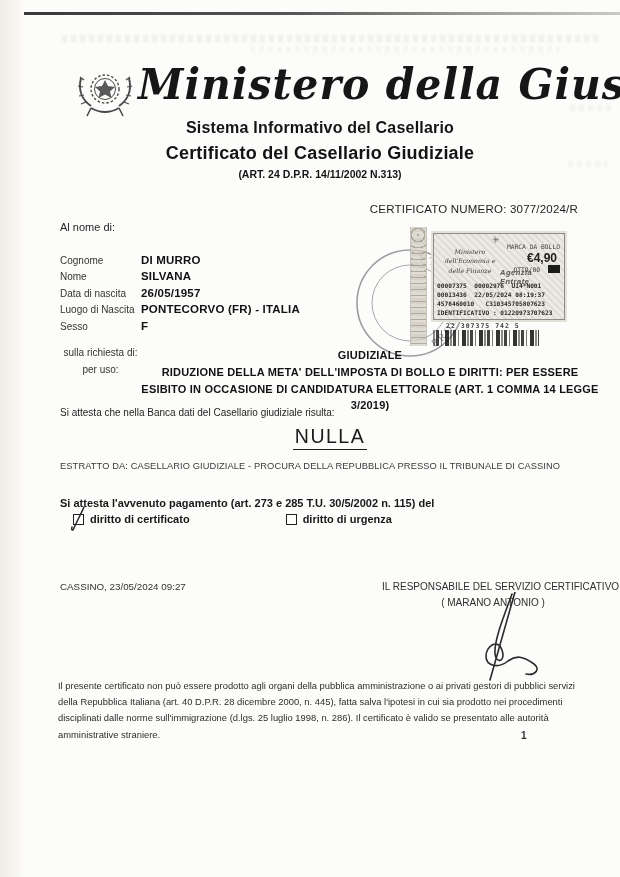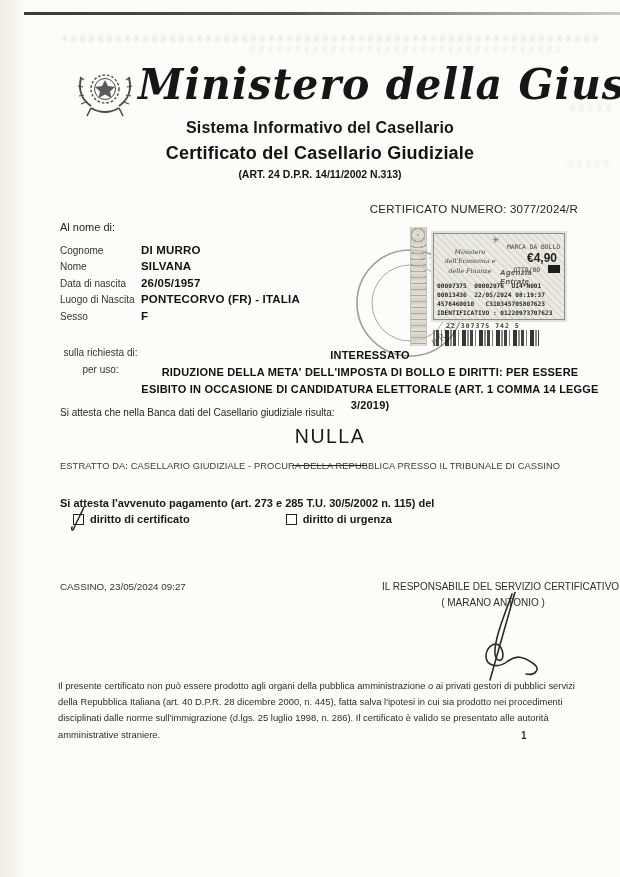--- a/index.html
+++ b/index.html
@@ -19,21 +19,21 @@
   .ministry-title{position:absolute;left:138px;top:60px;width:458px;text-align:center;
     font-family:"DejaVu Serif","Liberation Serif",serif;font-style:italic;font-weight:bold;
     font-size:41px;letter-spacing:1px;color:#161616;white-space:nowrap;transform:scaleY(1.05);}
   .subheader{position:absolute;left:0;top:119px;width:640px;text-align:center;color:#141414;}
   .system-line{font-size:16px;font-weight:bold;letter-spacing:.2px;}
   .certificate-title{font-size:18px;font-weight:bold;margin-top:6px;letter-spacing:.2px;}
   .law-ref{font-size:10.5px;font-weight:bold;margin-top:4px;}
   .cert-number{position:absolute;right:42px;top:203px;font-size:11.5px;color:#222;letter-spacing:.2px;}
   
   .subject{position:absolute;left:60px;top:221px;}
-  .intro-label{font-size:11px;margin-bottom:11px;color:#262626;}
+  .intro-label{font-size:11px;margin-bottom:21px;color:#262626;}
   .field-row{display:flex;height:16.4px;align-items:baseline;}
   .field-label{width:81px;font-size:10px;color:#333;}
   .field-value{font-size:11.5px;font-weight:bold;color:#111;letter-spacing:.2px;}
   
   .round-stamp{position:absolute;left:352px;top:245px;opacity:.75;}
   .strip{position:absolute;left:410px;top:227px;width:15px;height:119px;opacity:.8;
     border-left:1px solid #b9b6ae;border-right:1px solid #b9b6ae;
     background:
       repeating-radial-gradient(circle at 7px 8px, #9a968c 0 1.5px, transparent 1.5px 6px),
       repeating-linear-gradient(0deg,#d9d5cb 0 6px,#cfcabe 6px 12px);}
@@ -63,21 +63,21 @@
       #19181680 0 2px,transparent 2px 3px,#191816d0 3px 6px,transparent 6px 8px,
       #19181690 8px 9px,transparent 9px 12px,#191816e0 12px 16px,transparent 16px 17px);}
   
   .request{position:absolute;left:60px;top:347px;text-align:center;}
   .request .field-row{height:auto;min-height:16.5px;align-items:flex-start;}
   .request .field-value{width:458px;font-size:11px;line-height:1.53;}
   
   .attest-intro{position:absolute;left:60px;top:407px;font-size:10px;color:#242424;}
   .attest-result{position:absolute;left:60px;top:425px;width:540px;text-align:center;
     font-size:19.5px;color:#1b1b1b;letter-spacing:1.5px;}
-  .attest-result span{border-bottom:1.6px solid #1b1b1b;padding:0 2px 18px;}
+  .attest-result span{border-bottom:1.6px solid #1b1b1b;padding:0 2px 2px;}
   .estratto{position:absolute;left:60px;top:461px;font-size:9.3px;color:#3a3a3a;letter-spacing:.1px;}
   
   .payment-intro{position:absolute;left:60px;top:497px;font-size:11px;font-weight:bold;color:#181818;}
   .checkbox-row{position:absolute;left:73px;top:513px;display:flex;font-size:11px;font-weight:bold;color:#181818;}
   .checkbox-item{display:flex;align-items:center;position:relative;}
   .checkbox-item + .checkbox-item{margin-left:96px;}
   .checkbox-box{width:9px;height:9px;border:1.4px solid #222;margin-right:6px;flex:none;}
   .tick{position:absolute;left:-5px;top:-8px;}
   
   .place-date{position:absolute;left:60px;top:581px;font-size:9.8px;color:#333;}
@@ -176,21 +176,21 @@
 <span>00013436  22/05/2024 08:19:37</span>
 <span>4578460010   C310345705807623</span>
 <span>IDENTIFICATIVO : 01220973707623</span></div>
   </div>
   <div class="barcode-digits">22 307375 742 5</div>
   <div class="barcode"></div>
 
   <div class="request">
     <div class="field-row">
       <div class="field-label">sulla richiesta di:</div>
-      <div class="field-value">INTERESSATO</div>
+      <div class="field-value">GIUDIZIALE</div>
     </div>
     <div class="field-row">
       <div class="field-label">per uso:</div>
       <div class="field-value">RIDUZIONE DELLA META' DELL'IMPOSTA DI BOLLO E DIRITTI: PER ESSERE ESIBITO IN OCCASIONE DI CANDIDATURA ELETTORALE (ART. 1 COMMA 14 LEGGE 3/2019)</div>
     </div>
   </div>
 
   <div class="attest-intro">Si attesta che nella Banca dati del Casellario giudiziale risulta:</div>
   <div class="attest-result"><span>NULLA</span></div>
   <div class="estratto">ESTRATTO DA: CASELLARIO GIUDIZIALE - PROCURA DELLA REPUBBLICA PRESSO IL TRIBUNALE DI CASSINO</div>

